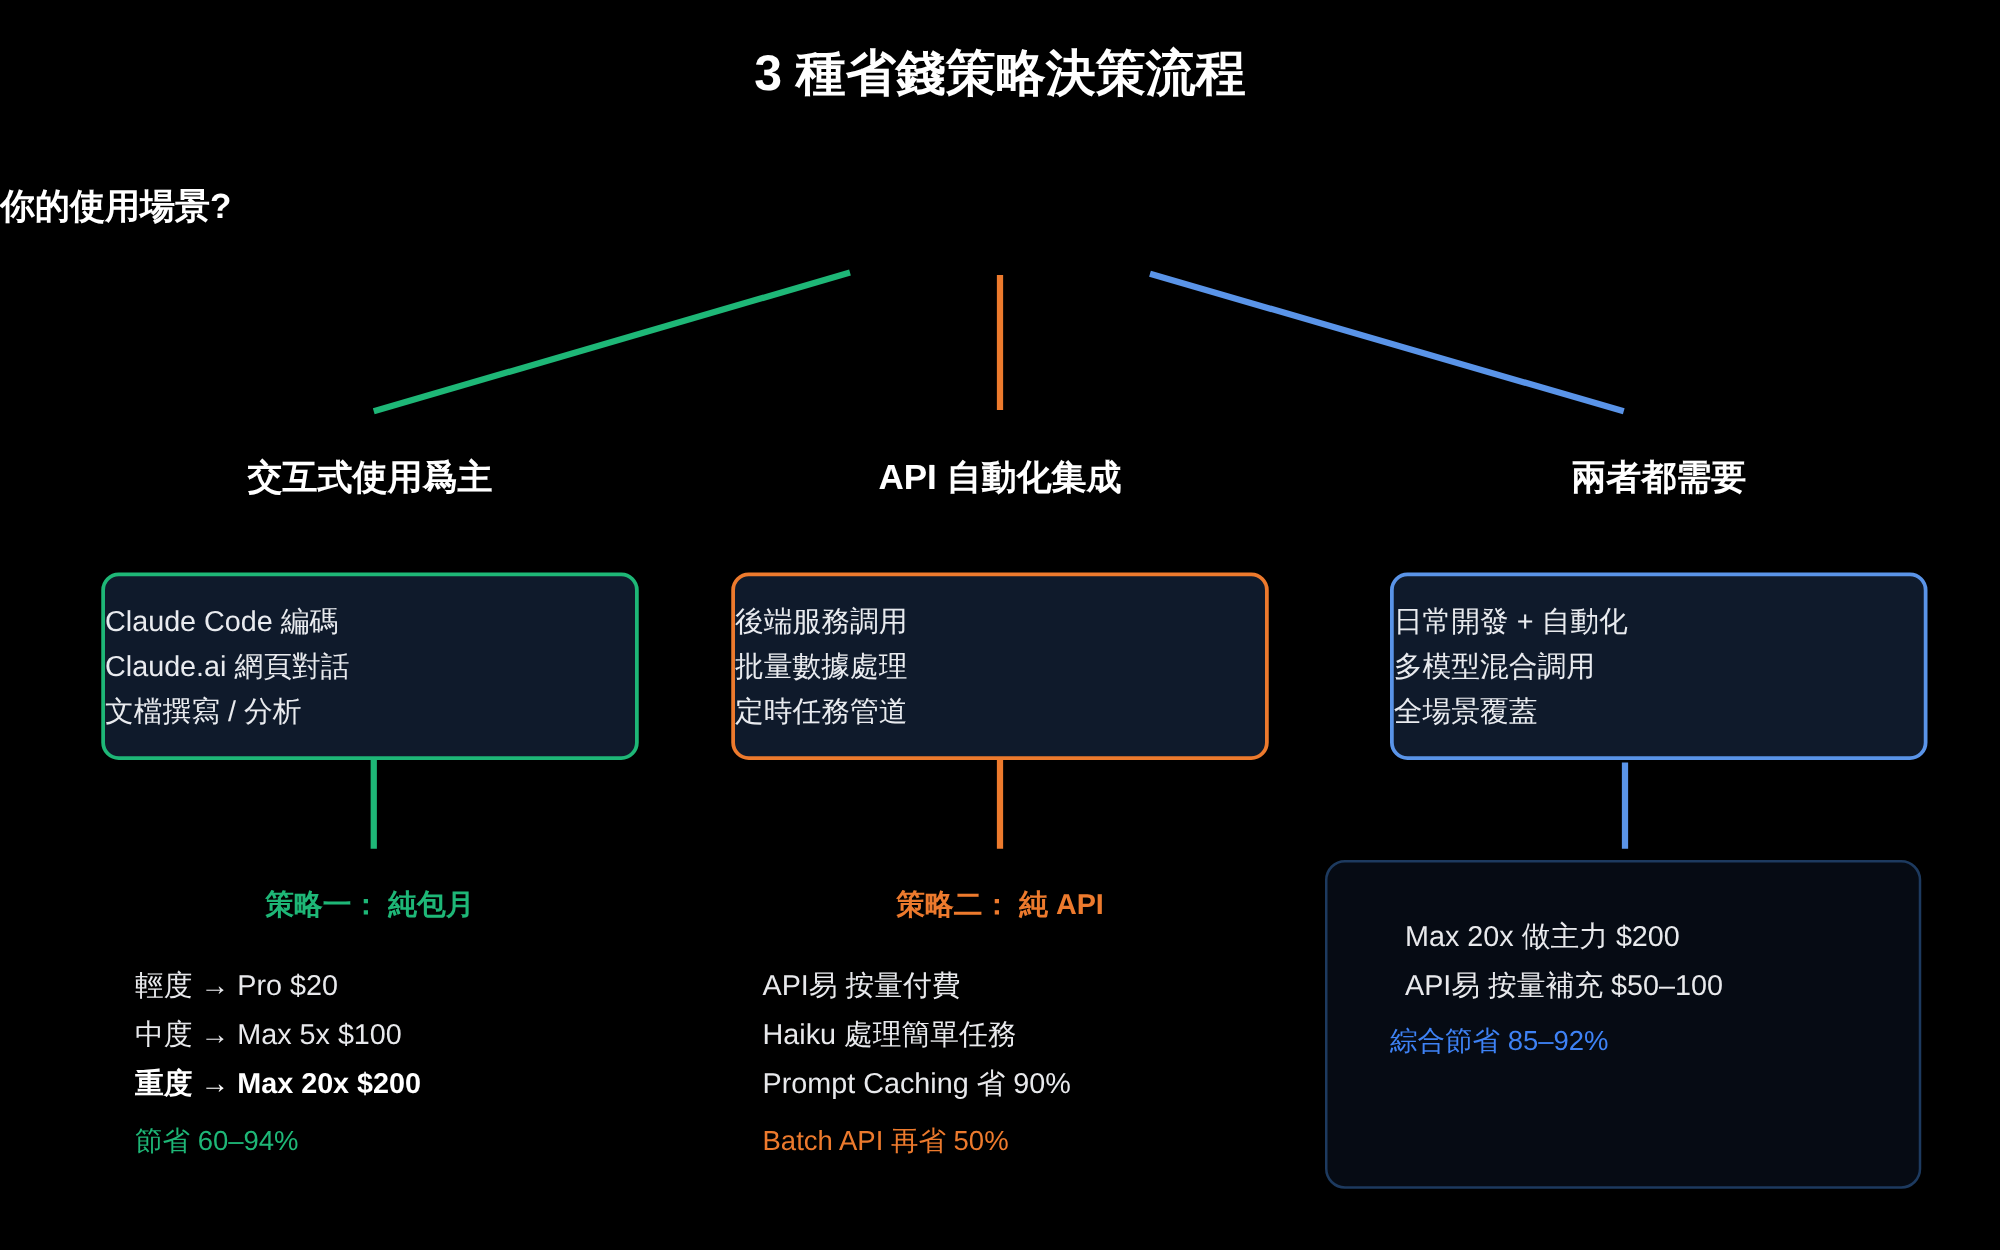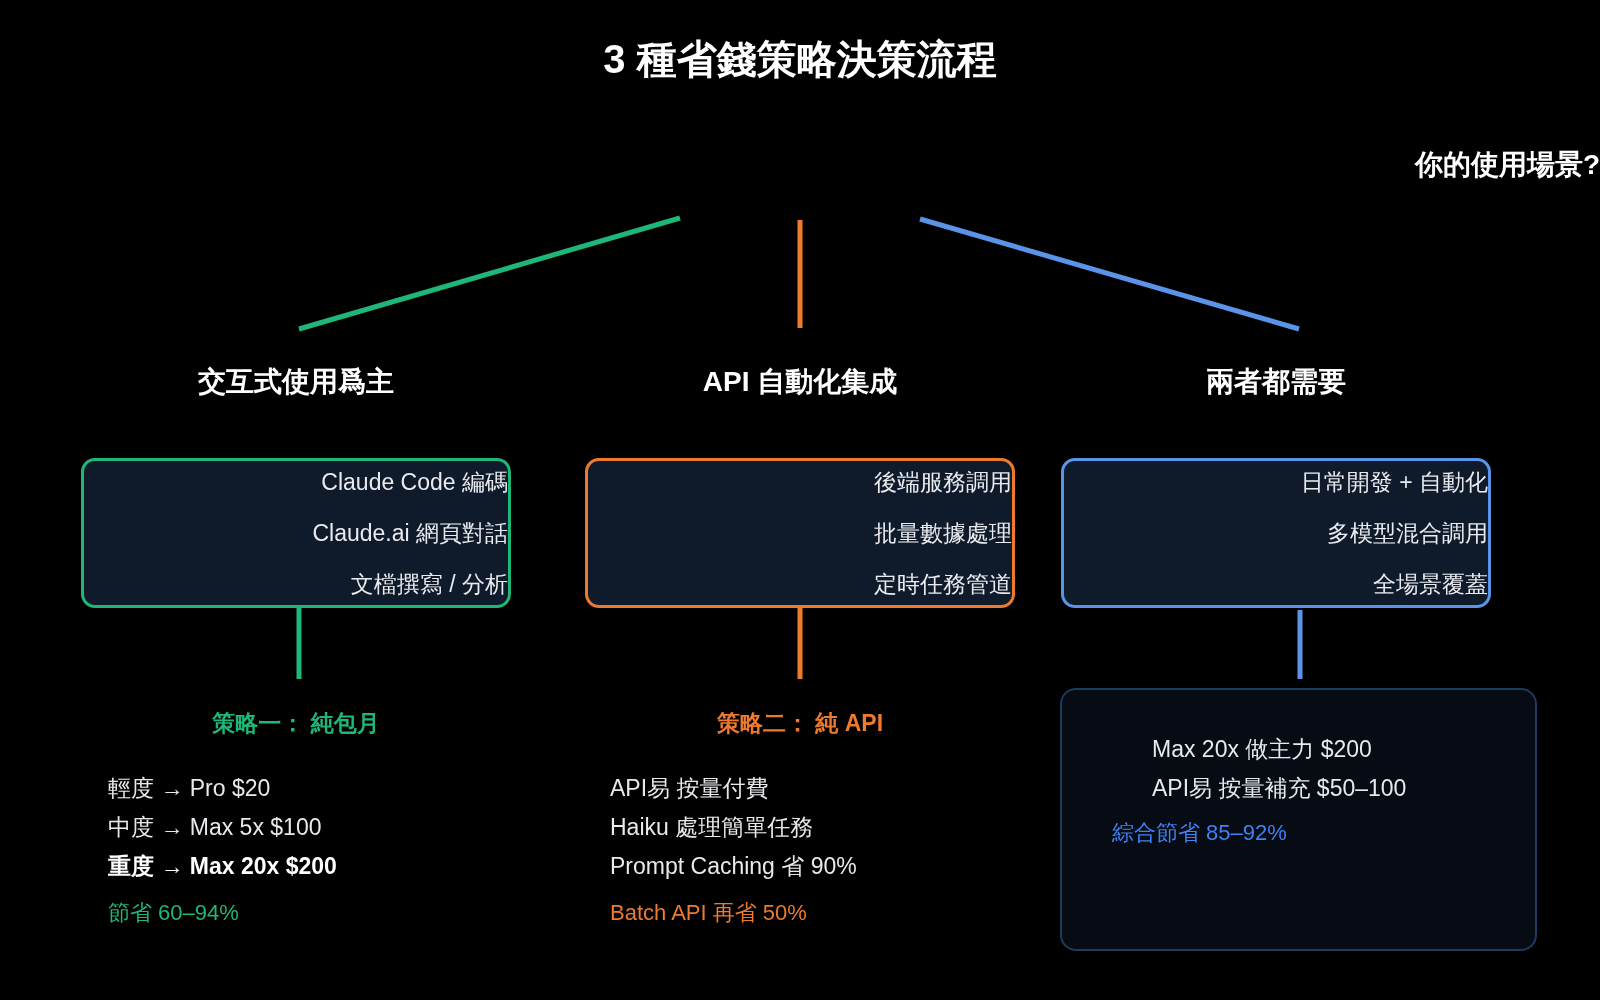--- a/index.html
+++ b/index.html
@@ -15,39 +15,39 @@
     --strategy3_border:#1d3a5f;
     --strategy3_bg:#060b14;
   }
   *{margin:0;padding:0;box-sizing:border-box;}
   html,body{background:var(--bg);}
   body{font-family:"Liberation Sans","DejaVu Sans",sans-serif;}
   .canvas{position:relative;width:1600px;height:1000px;background:var(--bg);overflow:hidden;}
 
   .title{position:absolute;top:36px;left:0;width:100%;text-align:center;
          font-size:40px;line-height:46px;font-weight:700;color:var(--text);}
-  .question{position:absolute;top:150px;left:0;width:100%;text-align:right;
+  .question{position:absolute;top:150px;left:0;width:100%;text-align:left;
          font-size:28px;line-height:30px;font-weight:700;color:var(--text);}
 
   svg.lines{position:absolute;left:0;top:0;width:1600px;height:1000px;}
   svg.lines line{stroke-width:5;}
   .l-green{stroke:var(--green);}
   .l-orange{stroke:var(--orange);}
   .l-blue{stroke:var(--blue);}
 
   .col-l{left:81px;width:430px;}
   .col-c{left:585px;width:430px;}
-  .col-r{left:1061px;width:430px;}
+  .col-r{left:1112px;width:430px;}
 
   .branch-label{position:absolute;top:366px;text-align:center;
          font-size:28px;line-height:32px;font-weight:700;color:var(--text);}
 
   .scenario-box{position:absolute;top:458px;height:150px;border-radius:14px;
          background:var(--box_bg);display:flex;flex-direction:column;
-         justify-content:center;align-items:flex-end;gap:23px;}
+         justify-content:center;align-items:flex-start;gap:8px;}
   .b-green{border:3px solid var(--green);}
   .b-orange{border:3px solid var(--orange);}
   .b-blue{border:3px solid var(--blue);}
   .box-line{font-size:23px;line-height:28px;color:var(--box_text);}
 
   .strategy{position:absolute;top:705px;}
   .s-title{font-size:23px;line-height:36px;font-weight:700;text-align:center;}
   .t-green{color:var(--green);}
   .t-orange{color:var(--orange);}
   .t-blue{color:var(--blue_accent);}
@@ -55,21 +55,21 @@
   .col-c .s-items{padding-left:25px;}
   .s-item{font-size:23px;line-height:39px;color:var(--body_text);}
   .s-item.em{font-weight:700;color:#ffffff;}
   .s-note{margin-top:12px;padding-left:27px;font-size:22px;line-height:30px;}
   .col-c .s-note{padding-left:25px;}
 
   .strategy3-box{position:absolute;left:1060px;top:688px;width:477px;height:263px;
          border:2px solid var(--strategy3_border);border-radius:16px;
          background:var(--strategy3_bg);}
   .strategy3-box .strategy{position:static;padding-top:24px;}
-  .strategy3-box .s-items{margin-top:16px;padding-left:62px;margin-left:28px;}
+  .strategy3-box .s-items{margin-top:16px;padding-left:62px;}
   .strategy3-box .s-note{margin-top:10px;padding-left:50px;}
 </style>
 </head>
 <body>
 
 <div class="canvas">
 
   <div class="title">3 種省錢策略決策流程</div>
   <div class="question">你的使用場景?</div>
 

